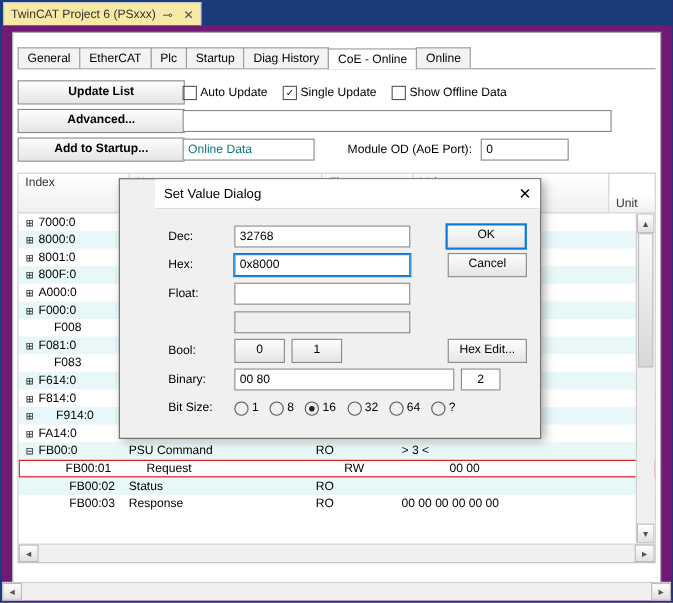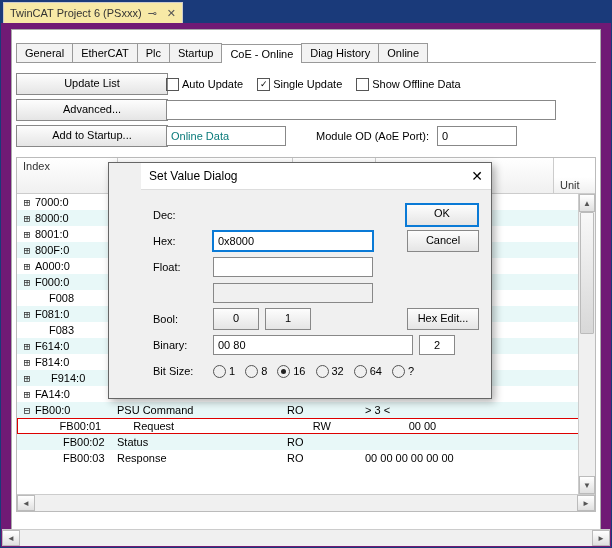--- a/index.html
+++ b/index.html
@@ -12,21 +12,21 @@
   
   .content{position:absolute;left:10px;top:28px;right:10px;bottom:10px;border:1px solid #aaa;background:#fff;padding:4px;box-sizing:border-box;}
   
   .tabstrip{display:flex;align-items:flex-end;height:22px;border-bottom:1px solid #999;margin-top:6px;}
   .tab{padding:3px 8px;border:1px solid #999;border-bottom:none;background:#f3f3f3;margin-right:-1px;font-size:11px;cursor:default;}
   .tab.active{background:#fff;position:relative;top:1px;}
   
   .toprow{display:flex;align-items:center;margin-top:10px;}
   .btn{height:20px;line-height:18px;border:1px solid #888;background:linear-gradient(#fdfdfd,#e5e5e5);padding:0 10px;text-align:center;font-size:11px;}
   .leftcol{width:150px;display:flex;flex-direction:column;gap:4px;}
-  .leftcol .btn{width:130px;}
+  .leftcol .btn{width:130px;font-weight:bold;}
   .chk{display:flex;align-items:center;gap:3px;}
   .chk .box{width:11px;height:11px;border:1px solid #555;display:inline-flex;align-items:center;justify-content:center;font-size:9px;line-height:9px;}
   .field{height:18px;border:1px solid #888;padding:0 4px;display:flex;align-items:center;background:#fff;}
   .teal{color:#0a7a7a;}
   
   .tbl{margin-top:10px;border:1px solid #bbb;}
   .thead{display:flex;background:#fff;}
   .th{border-right:1px solid #ccc;padding:2px 6px;font-size:11px;color:#333;background:linear-gradient(#fff,#f0f0f0);}
   .th.idx{width:88px;} .th.name{width:162px;} .th.flags{width:70px;} .th.value{width:165px;} .th.unit{flex:1;border-right:none;margin-top:19px;}
   .tbody{height:300px;overflow:hidden;position:relative;border-top:1px solid #ccc;background:#fff;}
@@ -74,22 +74,22 @@
       <span class="close">✕</span>
     </div>
   </div>
 
   <div class="content">
     <div class="tabstrip" id="tabstrip">
         <div class="tab">General</div>
         <div class="tab">EtherCAT</div>
         <div class="tab">Plc</div>
         <div class="tab">Startup</div>
+        <div class="tab">Diag History</div>
         <div class="tab active">CoE - Online</div>
-        <div class="tab">Diag History</div>
         <div class="tab">Online</div>
       </div>
 
     <div class="toprow">
       <div class="leftcol">
         <div class="btn">Update List</div>
       </div>
       <div style="display:flex;gap:14px;align-items:center">
         <div class="chk">
             <span class="box"></span>
@@ -317,20 +317,21 @@
   </div>
 
   <div class="dialog">
     <div class="dlg-title">
       <span>Set Value Dialog</span>
       <span class="dlg-close">✕</span>
     </div>
     <div class="dlg-body">
       <div class="drow">
         <span class="dlab">Dec:</span>
+        <div class="dinput">32768</div>
         <div class="dbtn primary">OK</div>
       </div>
       <div class="drow">
         <span class="dlab">Hex:</span>
         <div class="dinput focus">0x8000</div>
         <div class="dbtn">Cancel</div>
       </div>
       <div class="drow">
         <span class="dlab">Float:</span>
         <div class="dinput"></div>

